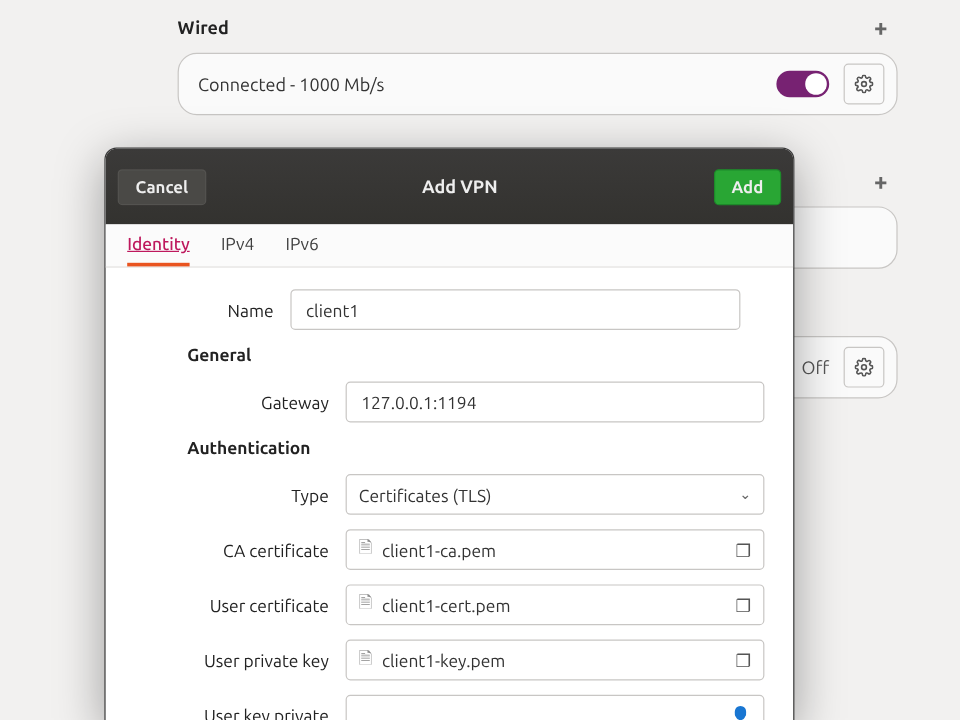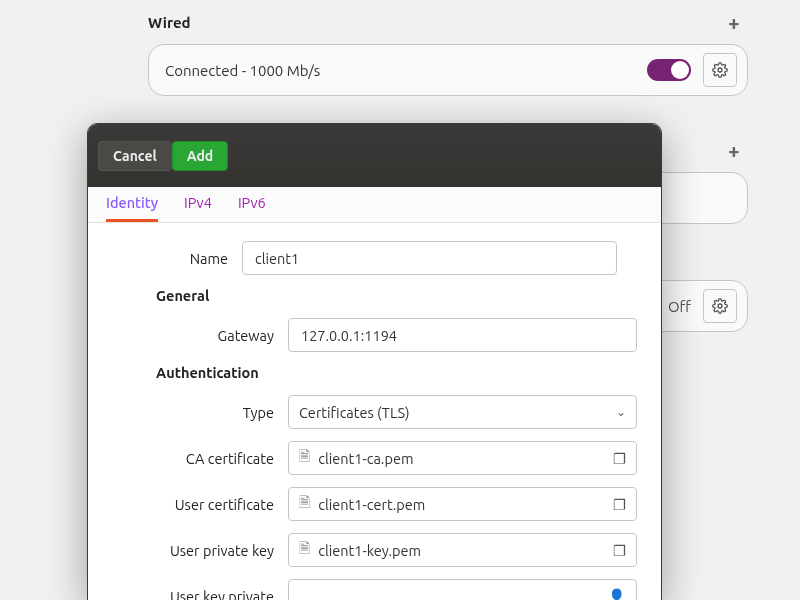--- a/index.html
+++ b/index.html
@@ -100,27 +100,28 @@
     display: flex; gap: 26px;
     padding: 0 18px;
     height: 36px;
     border-bottom: 1px solid #e3e1df;
     align-items: flex-end;
     background: #fbfbfb;
   }
   .tab {
     padding-bottom: 8px;
     font-size: 14.5px;
-    color: #a21caf;
+    color: #404040;
     border-bottom: 3px solid transparent;
   }
   .tab.active {
-    color: #8b5cf6;
+    color: #be185d;
     font-weight: 500;
     border-bottom-color: #e95420;
+    text-decoration: underline;
   }
 
   .form-area { padding: 18px 24px 0 24px; }
   .row {
     display: flex; align-items: center;
     margin-bottom: 12px;
   }
   .row label {
     width: 176px;
     text-align: right;
@@ -197,20 +198,21 @@
           <circle cx="12" cy="12" r="3"></circle>
           <path d="M19.4 15a1.7 1.7 0 0 0 .34 1.87l.06.06a2 2 0 1 1-2.83 2.83l-.06-.06a1.7 1.7 0 0 0-1.87-.34 1.7 1.7 0 0 0-1 1.56V21a2 2 0 1 1-4 0v-.09a1.7 1.7 0 0 0-1.11-1.56 1.7 1.7 0 0 0-1.87.34l-.6.06a2 2 0 1 1-2.83-2.83l.06-.06A1.7 1.7 0 0 0 4.6 15a1.7 1.7 0 0 0-1.56-1H3a2 2 0 1 1 0-4h.09A1.7 1.7 0 0 0 4.6 9a1.7 1.7 0 0 0-.34-1.87l-.06-.06A2 2 0 1 1 7.03 4.24l.6.06A1.7 1.7 0 0 0 9 4.6a1.7 1.7 0 0 0 1-1.56V3a2 2 0 1 1 4 0v.09c0 .68.4 1.29 1 1.51a1.7 1.7 0 0 0 1.87-.34l.06-.06a2 2 0 1 1 2.83 2.83l-.6.06A1.7 1.7 0 0 0 19.4 9c.22.6.83 1 1.51 1H21a2 2 0 1 1 0 4h-.09a1.7 1.7 0 0 0-1.51 1z"></path>
         </svg>
     </div>
   </div>
 </div>
 
 <div class="dialog">
   <div class="dlg-header">
     <div class="hdr-btn">Cancel</div>
+    <div class="hdr-title">Add VPN</div>
     <div class="hdr-btn add">Add</div>
   </div>
 
   <div class="tabs">
     <div class="tab active">Identity</div>
     <div class="tab">IPv4</div>
     <div class="tab">IPv6</div>
   </div>
 
   <div class="form-area">

